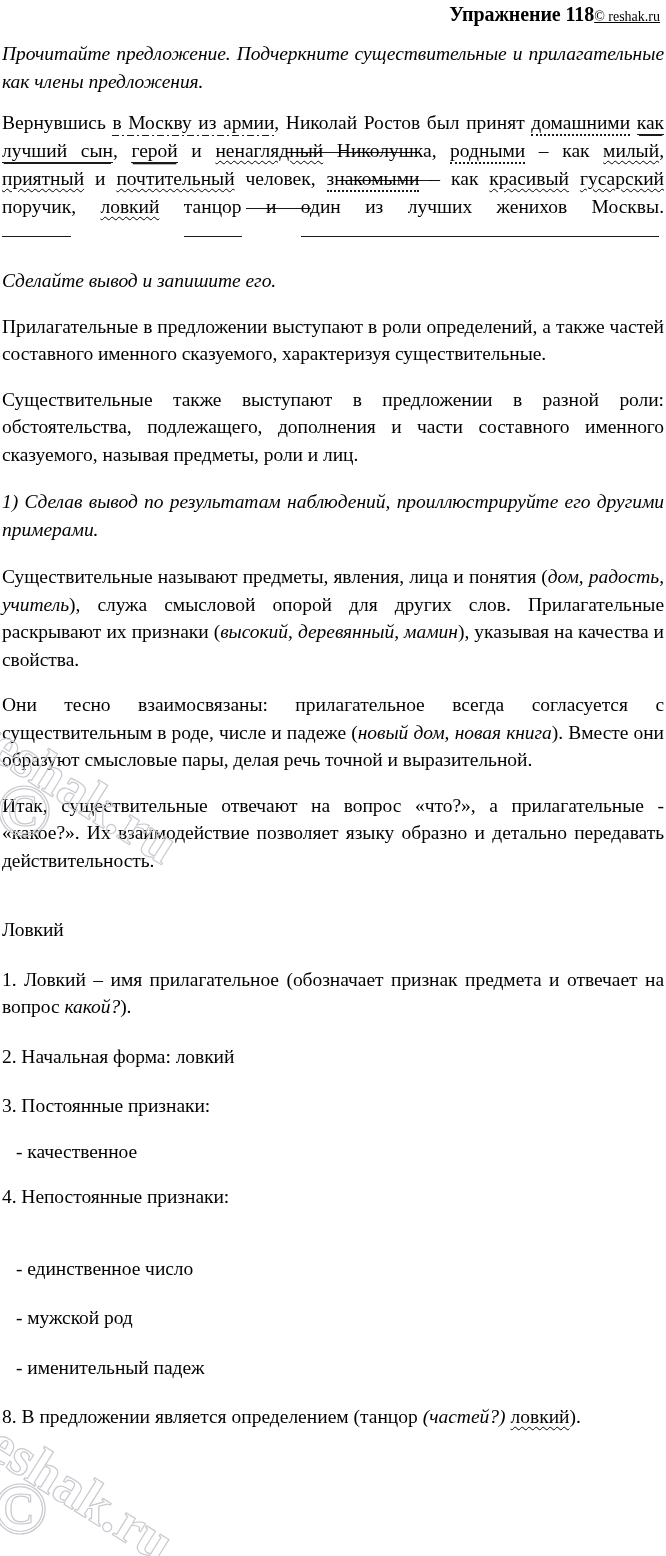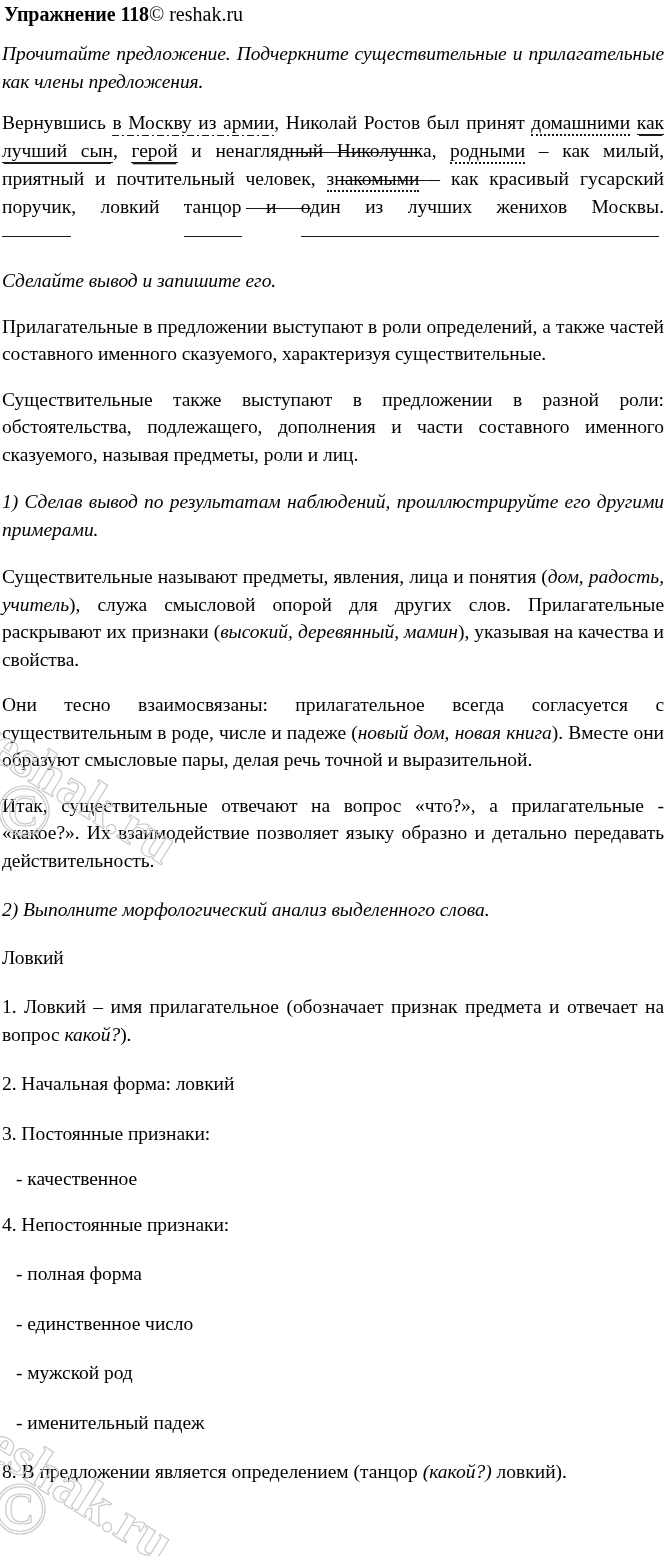--- a/index.html
+++ b/index.html
@@ -21,35 +21,36 @@
     width: 666px;
     height: 1556px;
     box-sizing: border-box;
     padding: 0 2px;
   }
 
   
   .header {
     display: flex;
     align-items: baseline;
-    justify-content: flex-start;
+    justify-content: flex-end;
     padding: 2px 4px 0 2px;
     height: 26px;
   }
   .ex-title {
     font-size: 20px;
     font-weight: bold;
     letter-spacing: -0.1px;
     line-height: 24px;
     white-space: nowrap;
   }
   .site-mark {
-    font-size: 20px;
+    font-size: 14px;
     line-height: 24px;
     white-space: nowrap;
+    text-decoration: underline;
   }
 
   
   p.para {
     margin: 0;
     font-size: 19.5px;
     line-height: 27.5px;
     text-align: justify;
     text-justify: inter-word;
     letter-spacing: -0.05px;
@@ -94,20 +95,21 @@
     padding-bottom: 3px;
     background-image:
       linear-gradient(to right, #1a1a1a 0 7px, transparent 7px 10px,
                       #1a1a1a 10px 12px, transparent 12px 15px);
     background-repeat: repeat-x;
     background-size: 15px 1.4px;
     background-position: left bottom;
     margin-top: 48px;
   }
   .u-wavy {
+    text-decoration: underline;
     text-decoration-style: wavy;
     text-decoration-thickness: 1px;
     text-underline-offset: 3px;
     -webkit-text-decoration: underline wavy #1a1a1a;
   }
 
   .bottom-line {
     margin: 0;
     font-size: 19.5px;
     line-height: 27px;
@@ -185,21 +187,20 @@
   <div class="gap-18"></div>
 
   <p class="para"><span>Они тесно взаимосвязаны: прилагательное всегда согласуется с существительным в роде, числе и падеже (</span><i>новый дом, новая книга</i><span>). Вместе они образуют смысловые пары, делая речь точной и выразительной.</span></p>
 
   <div class="gap-18"></div>
 
   <p class="para">Итак, существительные отвечают на вопрос «что?», а прилагательные - «какое?». Их взаимодействие позволяет языку образно и детально передавать действительность.</p>
 
   <div class="gap-22"></div>
 
-  <p class="para italic">2) Выполните морфологический анализ выделенного слова.</p>
 
   <div class="gap-20"></div>
 
   <p class="para">Ловкий</p>
 
   <div class="gap-22"></div>
 
   <p class="para"><span>1. Ловкий – имя прилагательное (обозначает признак предмета и отвечает на вопрос </span><i>какой?</i><span>).</span></p>
 
   <div class="gap-22"></div>
@@ -213,31 +214,30 @@
   <div class="gap-18"></div>
 
   <p class="para" style="padding-left:14px">- качественное</p>
 
   <div class="gap-18"></div>
 
   <p class="para">4. Непостоянные признаки:</p>
 
   <div class="gap-22"></div>
 
-  <p class="para" style="padding-left:14px">- полная форма</p>
 
   <div class="gap-22"></div>
 
   <p class="para" style="padding-left:14px">- единственное число</p>
 
   <div class="gap-22"></div>
 
   <p class="para" style="padding-left:14px">- мужской род</p>
 
   <div class="gap-22"></div>
 
   <p class="para" style="padding-left:14px">- именительный падеж</p>
 
   <div class="gap-22"></div>
 
-  <p class="bottom-line"><span>8. В предложении является определением (танцор </span><i>(какой?)</i><span> </span><span class="u-wavy">ловкий</span><span>).</span></p>
+  <p class="bottom-line"><span>8. В предложении является определением (танцор </span><i>(частей?)</i><span> </span><span class="u-wavy">ловкий</span><span>).</span></p>
 
 </div>
 
 </body></html>

